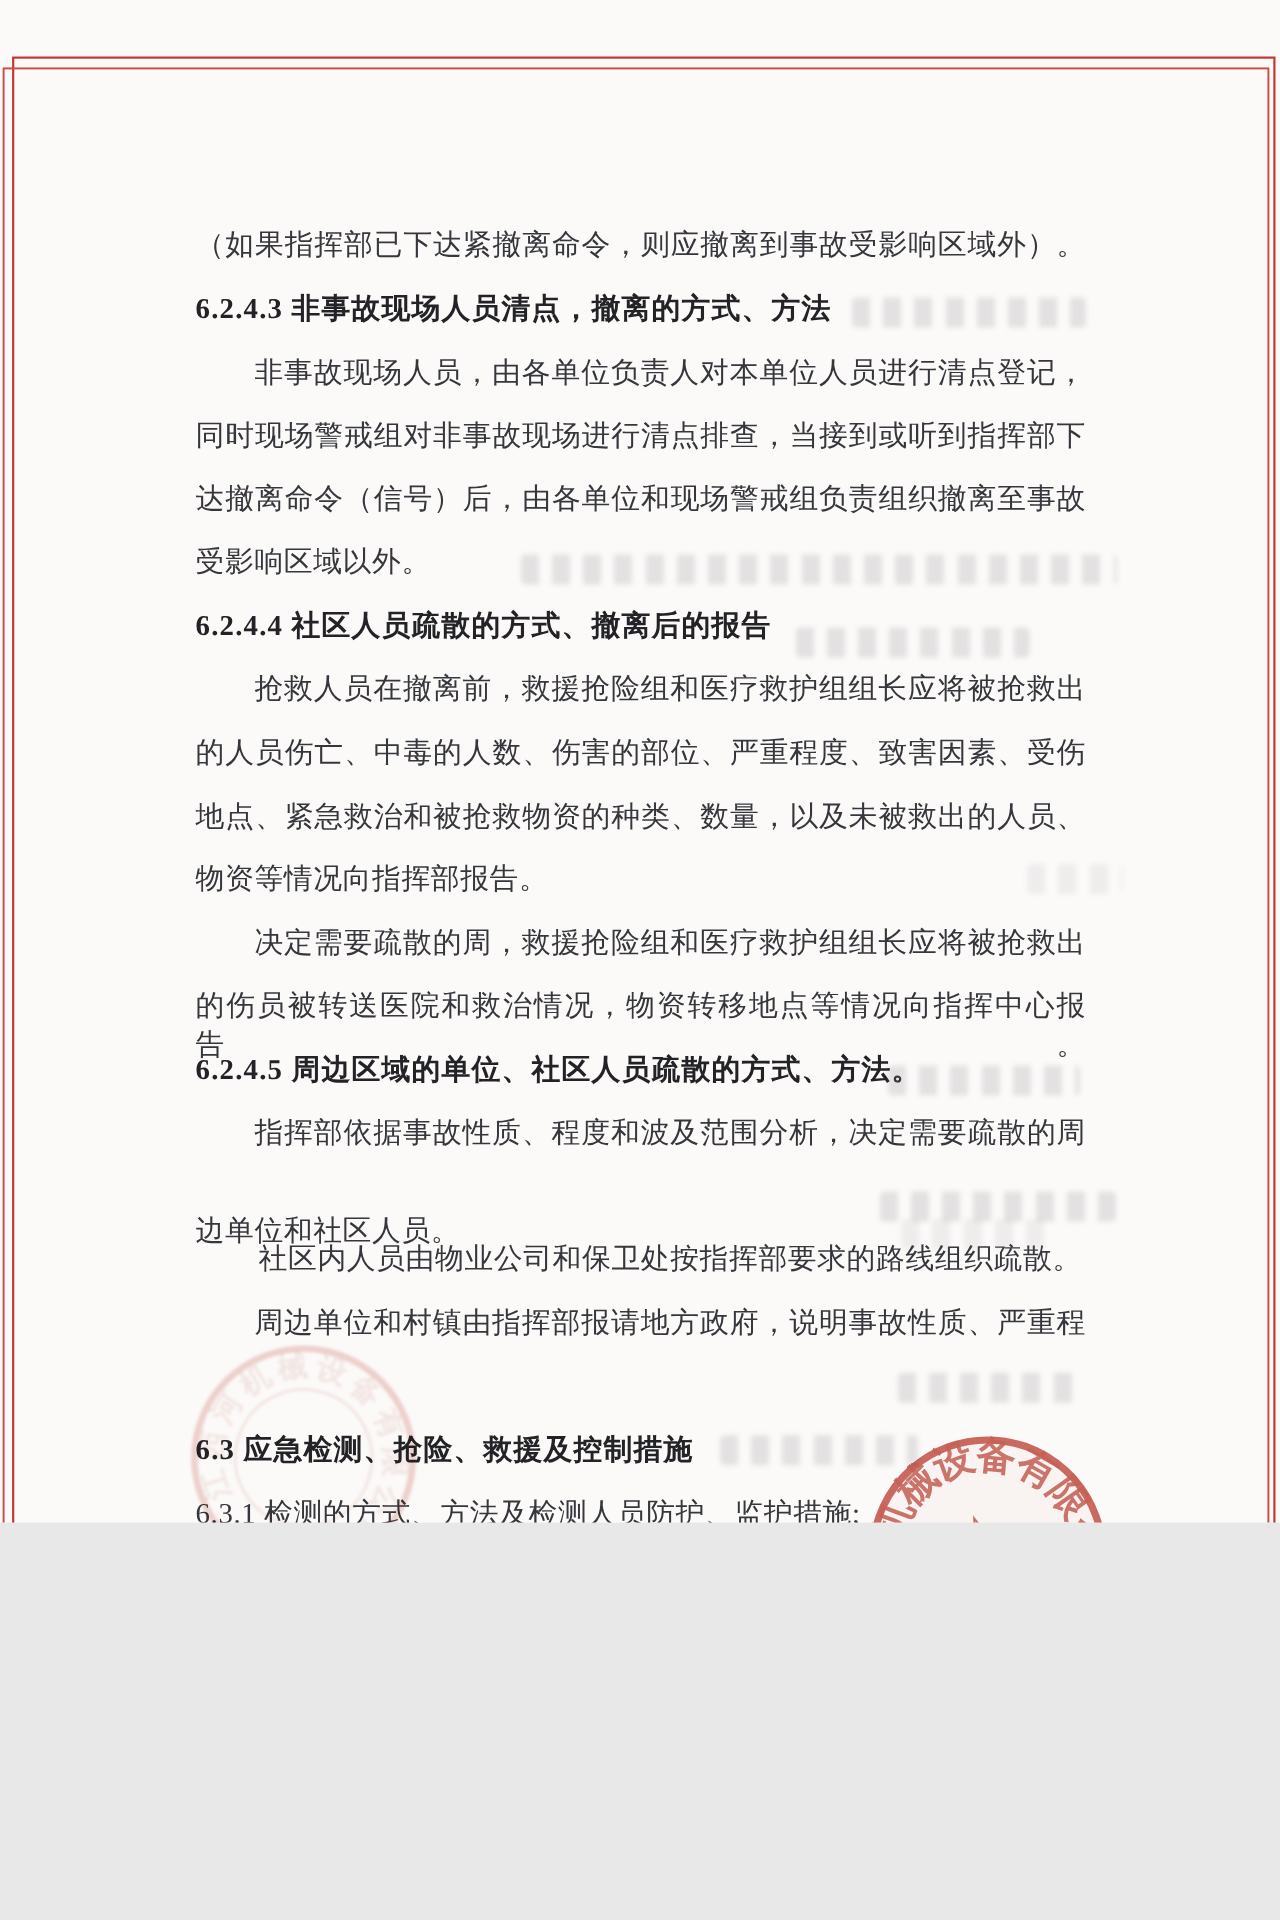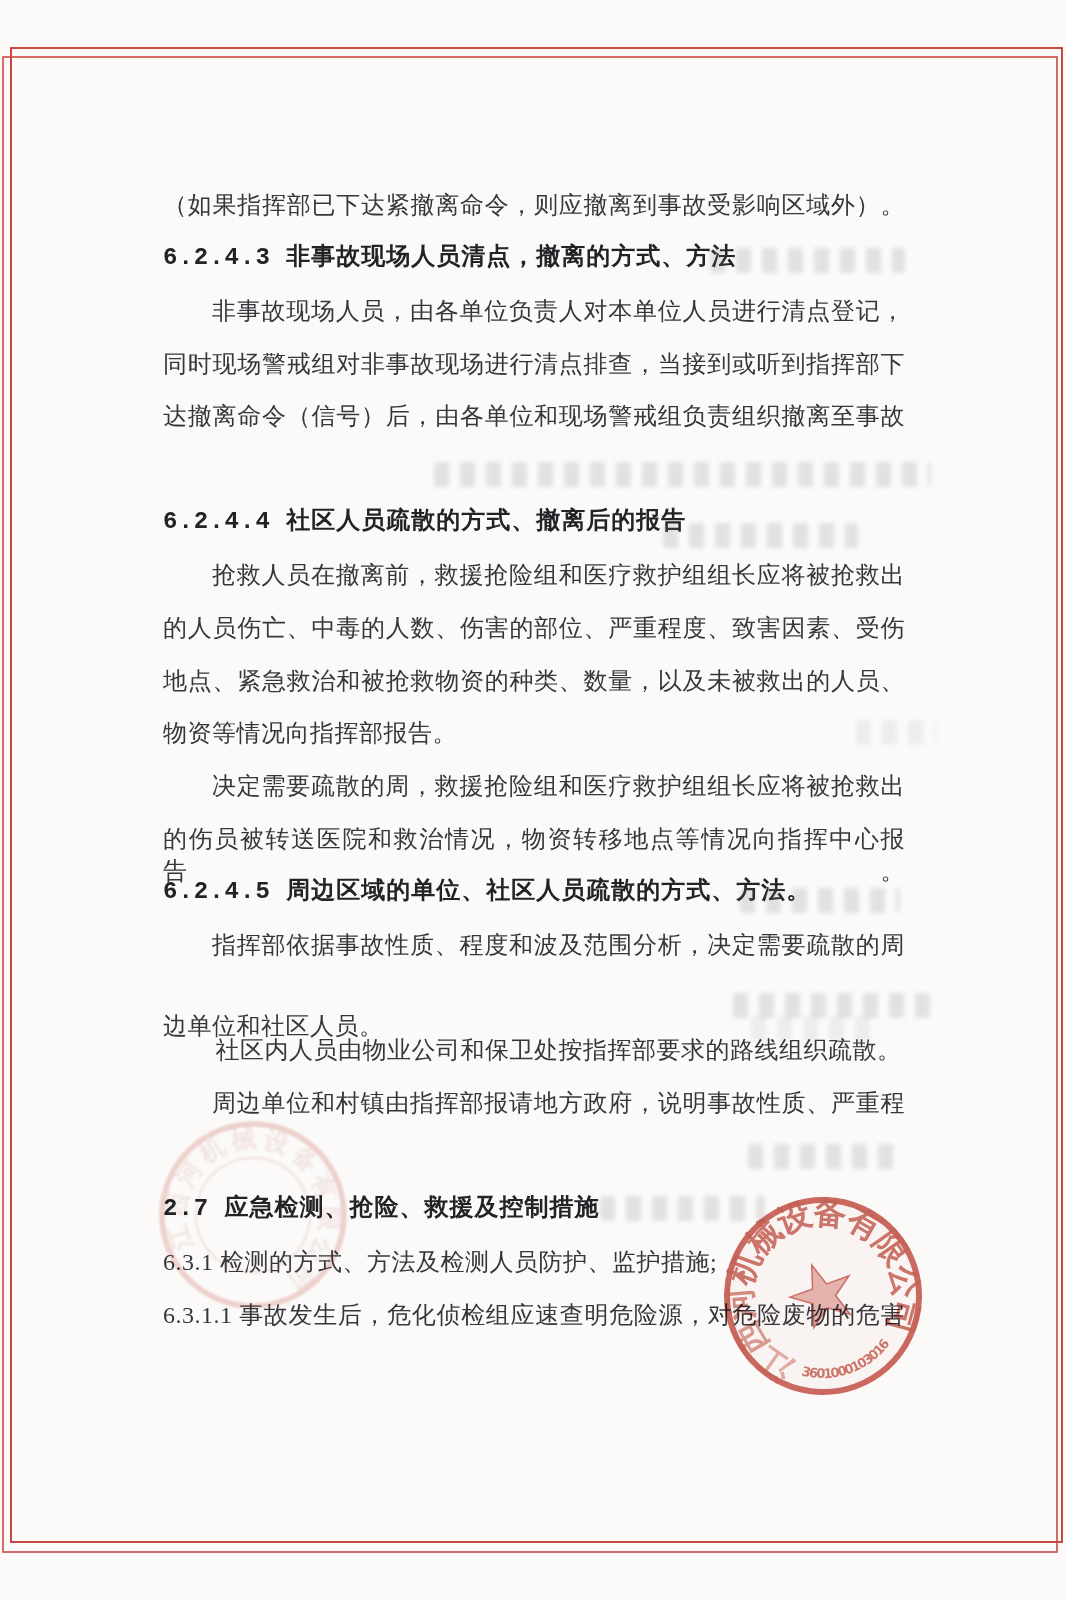--- a/index.html
+++ b/index.html
@@ -1,28 +1,28 @@
 <!DOCTYPE html>
 <html><head>
 <meta charset="utf-8">
 <style>
   html,body{margin:0;padding:0;background:#e8e8e8;}
   .page{
-    position:relative;width:1067px;height:1600px;margin:0 auto;
+    position:relative;width:1067px;height:1269px;margin:0 auto;
     background:#fbfaf9;overflow:hidden;
     font-family:"Liberation Serif","DejaVu Serif",serif;
   }
   .frame-svg{position:absolute;left:0;top:0;z-index:5;pointer-events:none;}
   .line{
     position:absolute;left:163px;width:742px;height:36px;
     font-size:24px;line-height:32px;color:#36373c;letter-spacing:.5px;
   }
   .j{text-align:justify;text-align-last:justify;}
   .i{padding-left:49px;width:693px;text-align:center;}
-  .h{font-weight:700;color:#232327;letter-spacing:1px;font-family:Liberation Mono, monospace;}
+  .h{font-weight:700;color:#232327;letter-spacing:1px;}
   .ghost{
     position:absolute;height:25px;border-radius:4px;z-index:1;
     background:repeating-linear-gradient(90deg,
       rgba(128,118,124,.26) 0 15px, rgba(128,118,124,0) 15px 26px);
     filter:blur(2.2px);opacity:.75;
   }
   .ghost.weak{opacity:.4;}
   .seal-svg{position:absolute;left:0;top:0;z-index:8;mix-blend-mode:multiply;}
   #main-seal{filter:blur(.4px);opacity:.93;}
   #faint-seal{filter:blur(1.3px);}
@@ -60,33 +60,34 @@
   <div class="ghost" style="left:733px;top:993px;width:197px"></div>
   <div class="ghost weak" style="left:751px;top:1016px;width:125px"></div>
   <div class="ghost" style="left:748px;top:1144px;width:155px"></div>
   <div class="ghost" style="left:600px;top:1196px;width:165px"></div>
 
   <div class="line j" style="top:189px">（如果指挥部已下达紧撤离命令，则应撤离到事故受影响区域外）。</div>
   <div class="line h" style="top:242px">6.2.4.3 非事故现场人员清点，撤离的方式、方法</div>
   <div class="line j i" style="top:295px">非事故现场人员，由各单位负责人对本单位人员进行清点登记，</div>
   <div class="line j" style="top:348px">同时现场警戒组对非事故现场进行清点排查，当接到或听到指挥部下</div>
   <div class="line j" style="top:400px">达撤离命令（信号）后，由各单位和现场警戒组负责组织撤离至事故</div>
+  <div class="line" style="top:453px">受影响区域以外。</div>
   <div class="line h" style="top:506px">6.2.4.4 社区人员疏散的方式、撤离后的报告</div>
   <div class="line j i" style="top:559px">抢救人员在撤离前，救援抢险组和医疗救护组组长应将被抢救出</div>
   <div class="line j" style="top:612px">的人员伤亡、中毒的人数、伤害的部位、严重程度、致害因素、受伤</div>
   <div class="line j" style="top:665px">地点、紧急救治和被抢救物资的种类、数量，以及未被救出的人员、</div>
   <div class="line" style="top:717px">物资等情况向指挥部报告。</div>
   <div class="line j i" style="top:770px">决定需要疏散的周，救援抢险组和医疗救护组组长应将被抢救出</div>
   <div class="line j" style="top:823px">的伤员被转送医院和救治情况，物资转移地点等情况向指挥中心报告。</div>
   <div class="line h" style="top:876px">6.2.4.5 周边区域的单位、社区人员疏散的方式、方法。</div>
   <div class="line j i" style="top:929px">指挥部依据事故性质、程度和波及范围分析，决定需要疏散的周</div>
   <div class="line" style="top:1010px">边单位和社区人员。</div>
   <div class="line i" style="top:1034px">社区内人员由物业公司和保卫处按指挥部要求的路线组织疏散。</div>
   <div class="line j i" style="top:1087px">周边单位和村镇由指挥部报请地方政府，说明事故性质、严重程</div>
-  <div class="line h" style="top:1193px">2.7 应急检测、抢险、救援及控制措施</div>
+  <div class="line h" style="top:1193px">6.3 应急检测、抢险、救援及控制措施</div>
   <div class="line" style="top:1246px">6.3.1 检测的方式、方法及检测人员防护、监护措施;</div>
   <div class="line j" style="top:1299px">6.3.1.1 事故发生后，危化侦检组应速查明危险源，对危险废物的危害</div>
 
   <svg class="seal-svg" id="faint-seal" width="1067" height="1600">
     <g transform="translate(253,1215) rotate(18)">
       <circle r="91" fill="none" stroke="rgba(207,116,104,.30)" stroke-width="5.5"></circle>
       <circle r="57" fill="none" stroke="rgba(207,116,104,.16)" stroke-width="2.5"></circle>
       <g class="farc">
         <text transform="rotate(-125) translate(0,-68)" text-anchor="middle">江</text>
         <text transform="rotate(-100) translate(0,-68)" text-anchor="middle">西</text>

